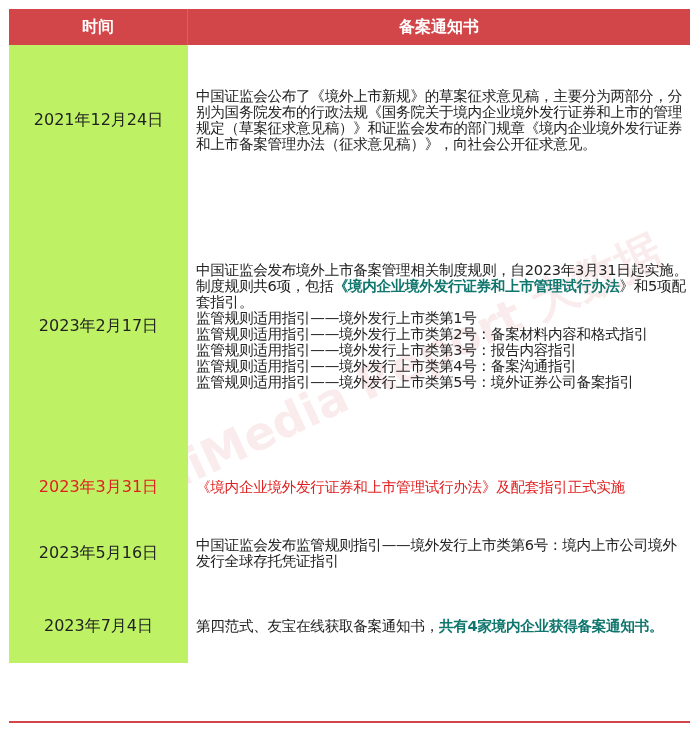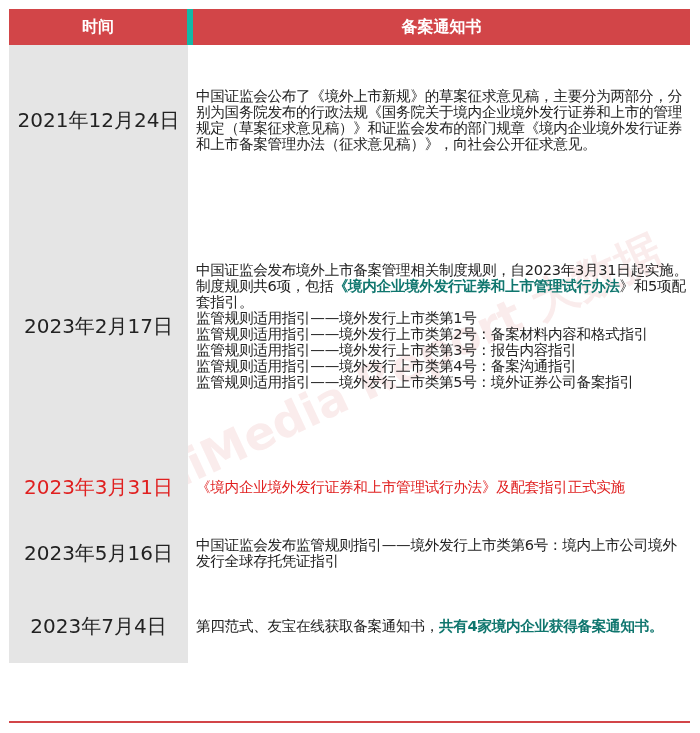--- a/index.html
+++ b/index.html
@@ -1,23 +1,23 @@
 <!DOCTYPE html>
 <html><head>
 <meta charset="utf-8">
 <style>
   html, body { margin:0; padding:0; background:#ffffff; }
   body { width:700px; height:733px; position:relative; overflow:hidden;
          font-family:"DejaVu Sans","Liberation Sans",sans-serif; color:#222; }
   .table { position:absolute; left:9px; top:9px; width:681px; }
   .hdr { display:flex; height:36px; background:#d24548; color:#fff; font-weight:bold; font-size:16px; }
-  .hdr .c1 { width:178px; border-right:6px solid #14b8a6; display:flex; align-items:center; justify-content:center; }
+  .hdr .c1 { width:178px; border-right:1px solid #14b8a6; display:flex; align-items:center; justify-content:center; }
   .hdr .c2 { flex:1; display:flex; align-items:center; justify-content:center; }
   .row { display:flex; }
-  .row .c1 { width:179px; background:#e5e5e5; display:flex; align-items:center; justify-content:center; font-size:20px; }
+  .row .c1 { width:179px; background:#bef264; display:flex; align-items:center; justify-content:center; font-size:16px; }
   .row .c2 { flex:1; padding:0 0 0 8px; font-size:14.6px; line-height:16px; display:flex; flex-direction:column; justify-content:center; letter-spacing:-0.3px; }
   .row .c2 p { margin:0; }
   b { font-weight:bold; color:#0f766e; }
   .red { color:#e02020; font-weight:normal; }
   .bottom-line { position:absolute; left:9px; top:721px; width:681px; height:2px; background:#d24548; }
   .wm { position:absolute; left:150px; top:330px; transform:rotate(-25deg); color:rgba(210,69,72,0.10);
         font-size:46px; font-weight:bold; white-space:nowrap; pointer-events:none; }
   .wm-icon { position:absolute; left:112px; top:405px; width:48px; height:48px; border:6px solid rgba(210,69,72,0.12);
              transform:rotate(45deg); border-radius:4px; pointer-events:none; }
 </style>

